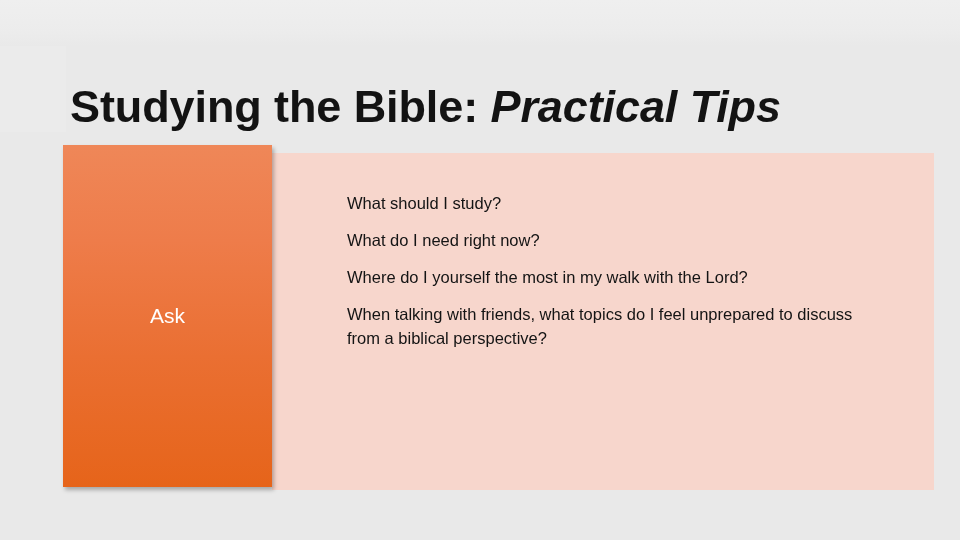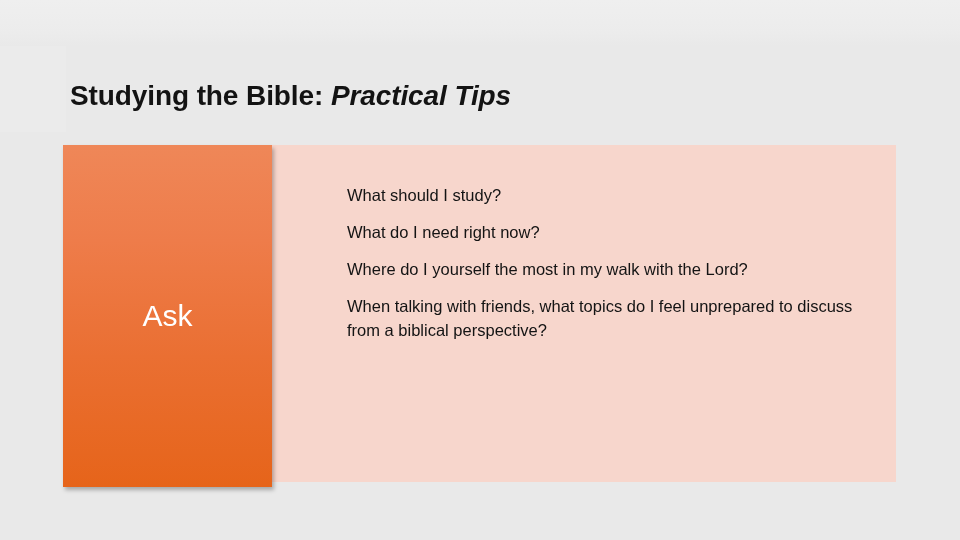--- a/index.html
+++ b/index.html
@@ -40,21 +40,21 @@
     height: 86px;
     background: #ebebeb;
     pointer-events: none;
   }
 
   .slide-title {
     position: absolute;
     left: 70px;
     top: 54px;
     width: 820px;
-    font-size: 28px;
+    font-size: 45px;
     line-height: 46px;
     color: #131313;
     letter-spacing: -0.1px;
     white-space: nowrap;
   }
   .slide-title .title-em {
     font-style: italic;
   }
 
   .content-row {
@@ -71,34 +71,35 @@
     height: 342px;
     background: linear-gradient(180deg, #ef8758 0%, #ee7c4a 28%, #ea6f32 62%, #e6641a 100%);
     box-shadow: 2px 3px 4px rgba(0,0,0,0.28);
     display: flex;
     align-items: center;
     justify-content: center;
     z-index: 2;
   }
   .ask-label {
     color: #ffffff;
-    font-size: 30px;
+    font-size: 21px;
     line-height: 33px;
     text-align: center;
     padding-bottom: 2px;
   }
 
   .questions-panel {
     position: absolute;
     left: 209px;
-    top: 0px;
+    top: 8px;
     width: 624px;
     height: 337px;
     background: #f7d6cc;
     z-index: 1;
+    padding-left: 38px;
   }
 
   .questions-list {
     position: absolute;
     left: 75px;
     top: 38px;
     width: 524px;
   }
   .question-item {
     font-size: 16.5px;

